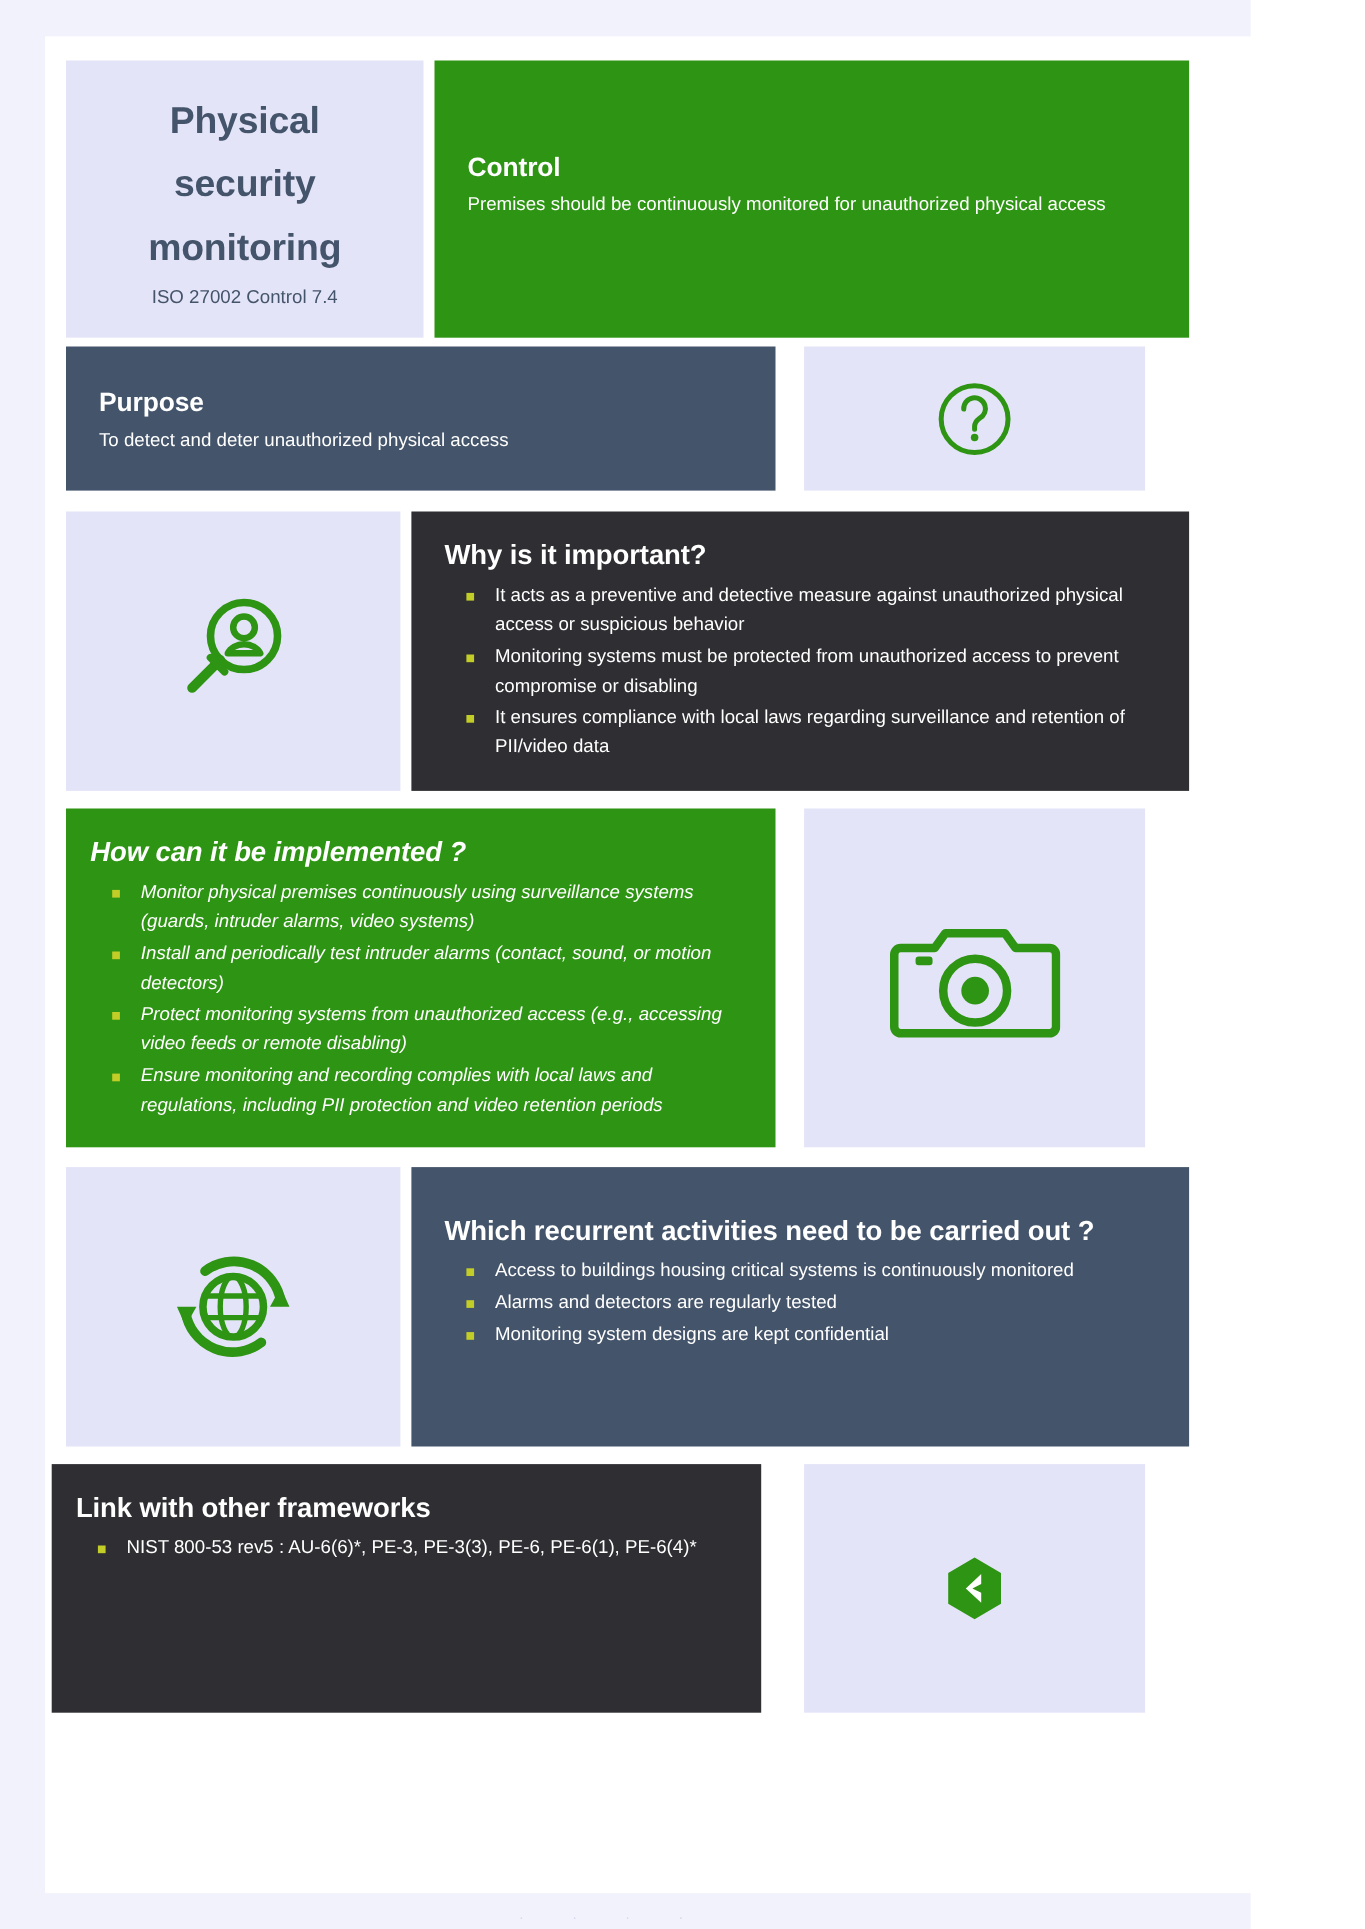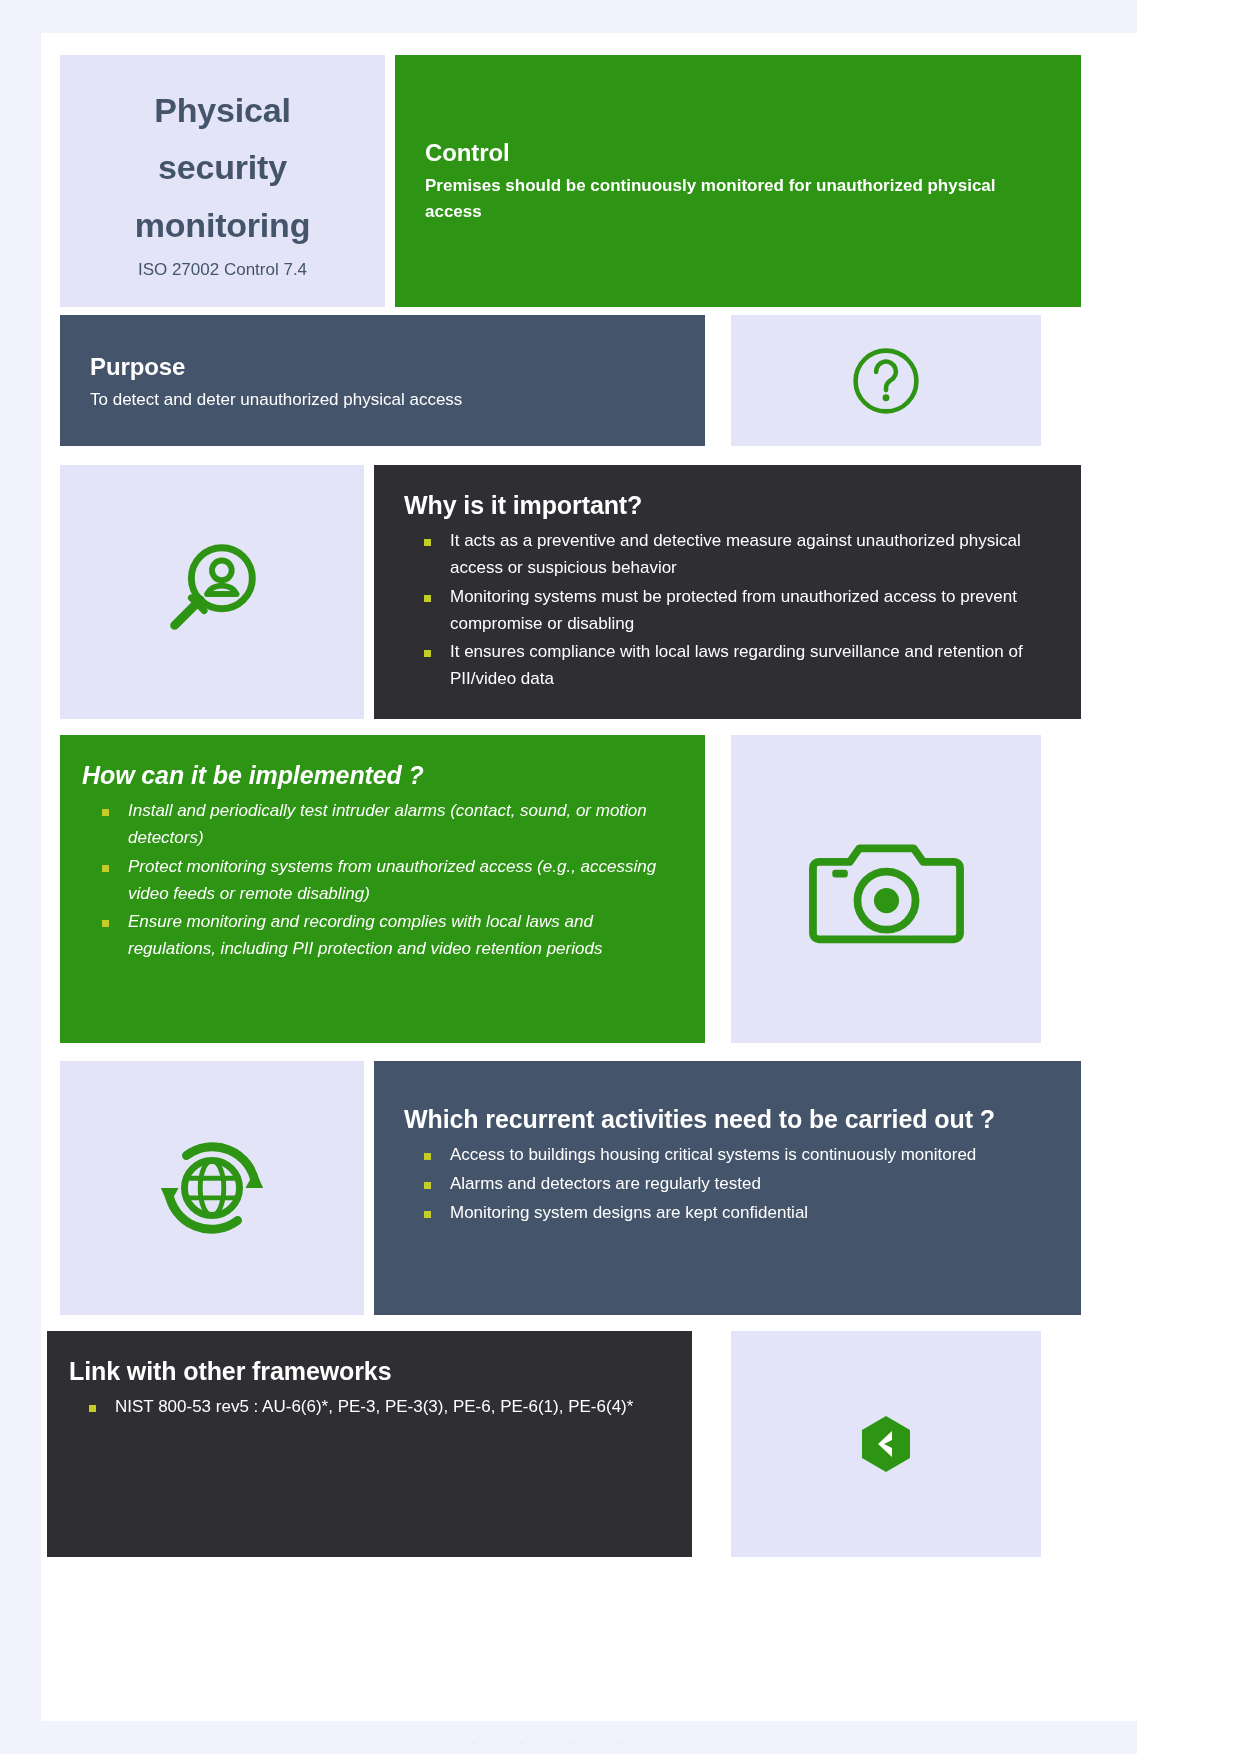--- a/index.html
+++ b/index.html
@@ -91,21 +91,21 @@
           <div>security</div>
           <div>monitoring</div>
         </div>
         <div class="title-sub">ISO 27002 Control 7.4</div>
       </div>
     </div>
 
     <div class="panel green" style="left:354px; top:22px; width:686px; height:252px;">
       <div class="body-pad" style="padding-top:84px;">
         <div class="head">Control</div>
-        <div class="para" style="max-width:600px;font-weight:bold;">Premises should be continuously monitored for unauthorized physical access</div>
+        <div class="para" style="max-width:600px;">Premises should be continuously monitored for unauthorized physical access</div>
       </div>
     </div>
 
     <div class="panel slate" style="left:19px; top:282px; width:645px; height:131px;">
       <div class="body-pad" style="padding-top:38px;">
         <div class="head">Purpose</div>
         <div class="para">To detect and deter unauthorized physical access</div>
       </div>
     </div>
 
@@ -139,20 +139,21 @@
           <li>Monitoring systems must be protected from unauthorized access to prevent compromise or disabling</li>
           <li>It ensures compliance with local laws regarding surveillance and retention of PII/video data</li>
         </ul>
       </div>
     </div>
 
     <div class="panel green" style="left:19px; top:702px; width:645px; height:308px;">
       <div class="body-pad" style="padding-top:26px; padding-left:22px;font-style:italic;">
         <div class="head" style="font-size:25px; margin-bottom:8px;">How can it be implemented ?</div>
         <ul class="bl">
+          <li>Monitor physical premises continuously using surveillance systems (guards, intruder alarms, video systems)</li>
           <li>Install and periodically test intruder alarms (contact, sound, or motion detectors)</li>
           <li>Protect monitoring systems from unauthorized access (e.g., accessing video feeds or remote disabling)</li>
           <li>Ensure monitoring and recording complies with local laws and regulations, including PII protection and video retention periods</li>
         </ul>
       </div>
     </div>
 
     <div class="panel lav" style="left:690px; top:702px; width:310px; height:308px;">
       <div class="icon-center">
         <svg width="155" height="120" viewBox="0 0 160 124">

